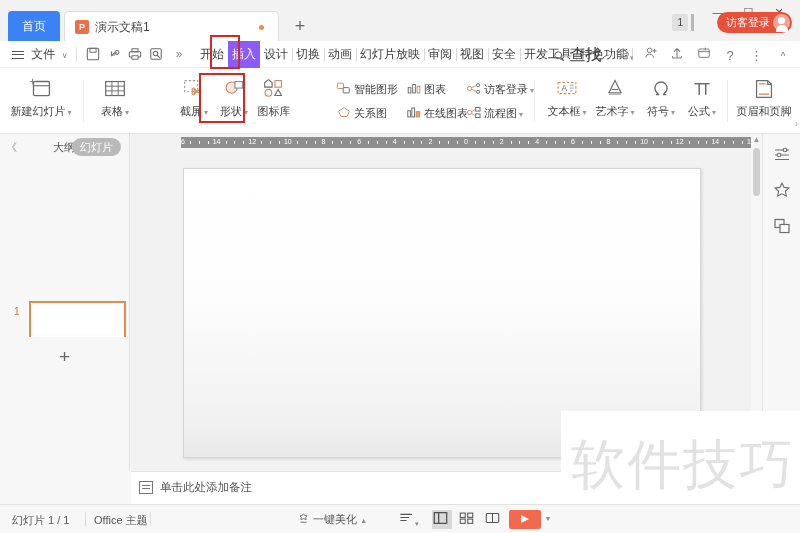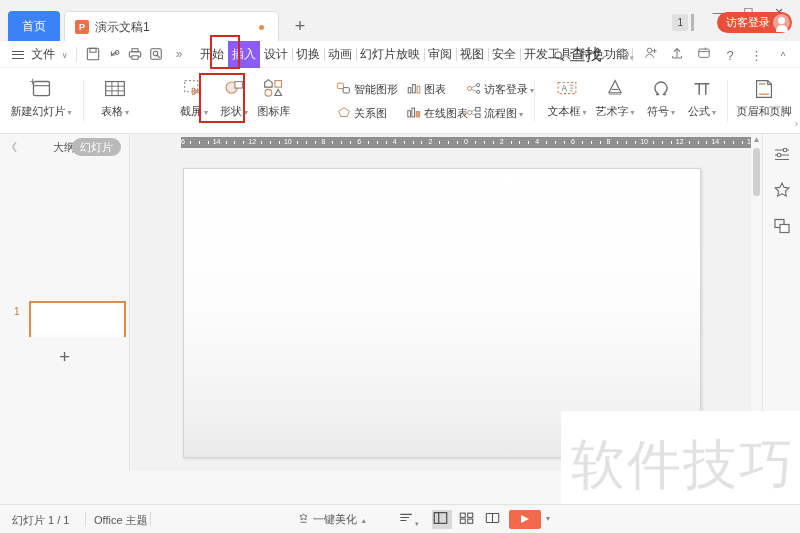--- a/index.html
+++ b/index.html
@@ -644,20 +644,27 @@
         </svg>
     </div>
     <div class="rail-btn" style="top:82px">
       <svg width="20" height="20" viewBox="0 0 20 20">
           <rect x="3" y="3.5" width="9" height="8" fill="none" stroke="#6d6d6d" stroke-width="1.2"></rect>
           <rect x="8" y="8.5" width="9" height="8" fill="#fff" stroke="#6d6d6d" stroke-width="1.2"></rect>
         </svg>
     </div>
   </div>
 
+  <div class="notes">
+    <span class="ni">
+        <i></i>
+        <i></i>
+      </span>
+    <span class="nt">单击此处添加备注</span>
+  </div>
 
   <div class="status">
     <span class="st-txt" style="left:12px">幻灯片 1 / 1</span>
     <span class="st-sep" style="left:85px"></span>
     <span class="st-txt" style="left:94px">Office 主题</span>
     <span class="st-sep" style="left:150px"></span>
 
     <span class="st-btn" style="left:297px">
       <span>
         <svg width="13" height="13" viewBox="0 0 16 16" style="vertical-align:-2px">

